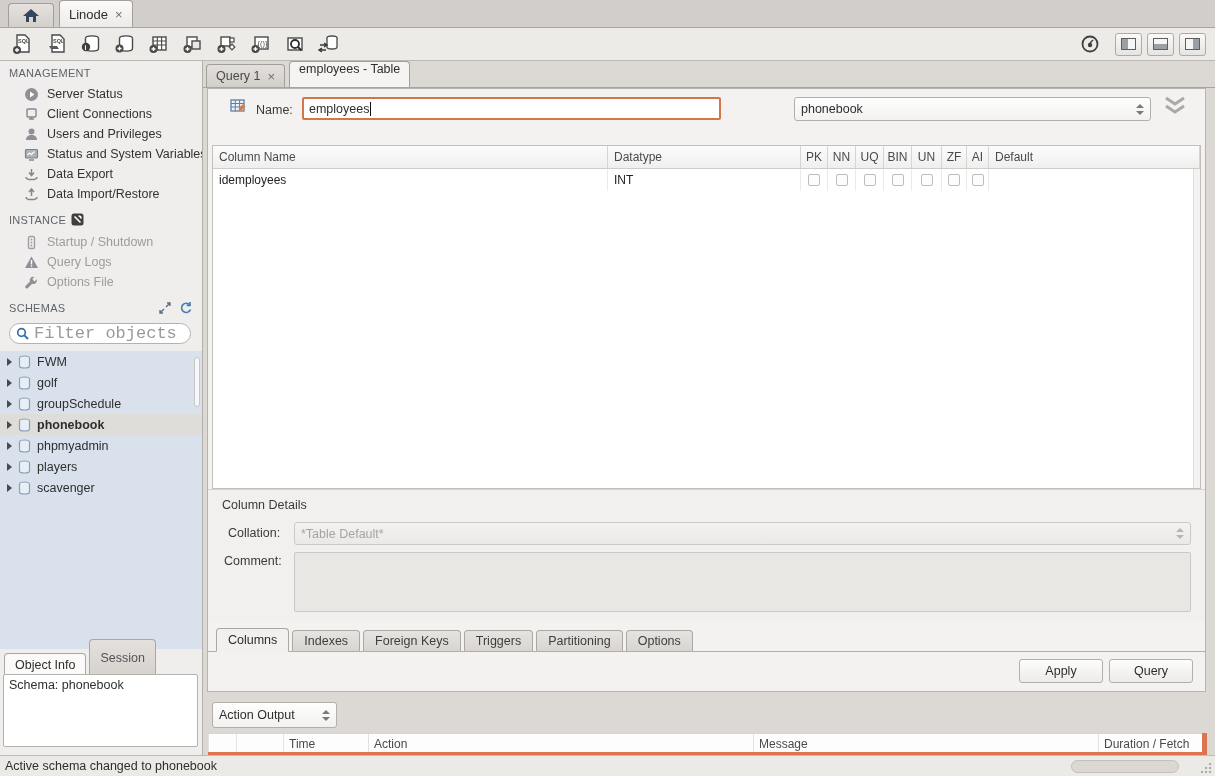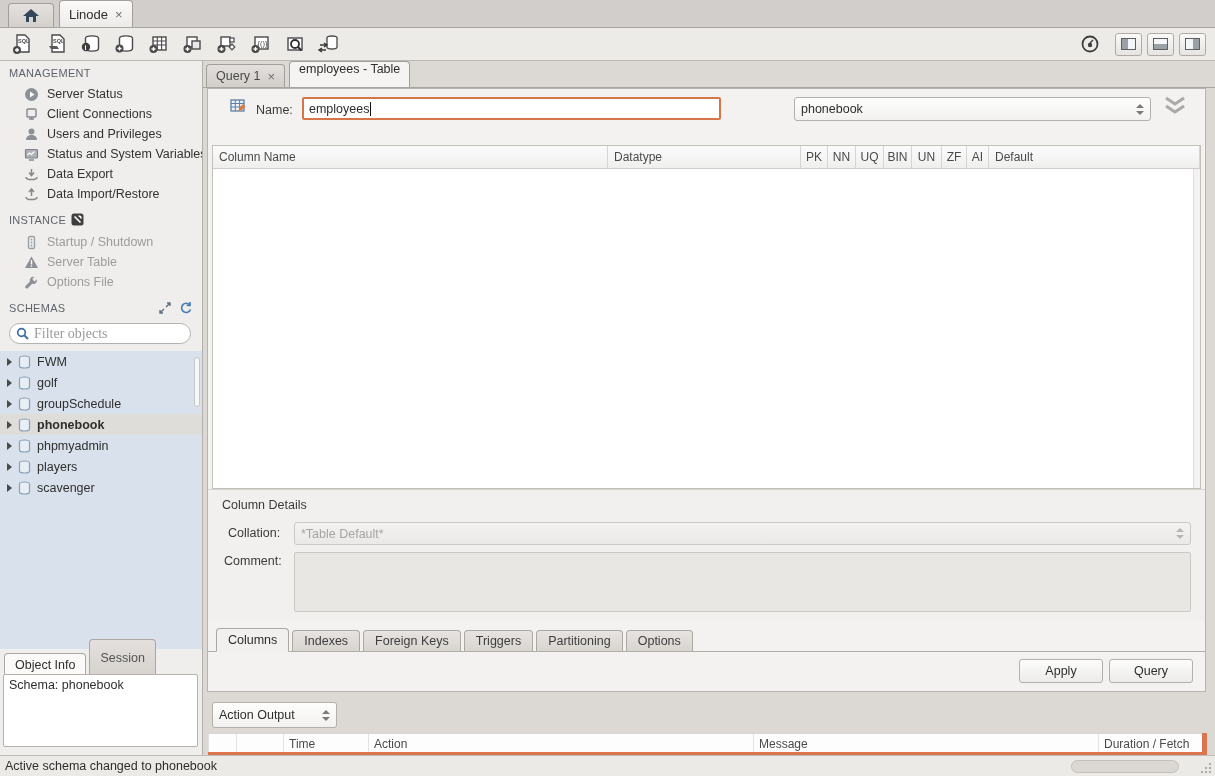--- a/index.html
+++ b/index.html
@@ -24,21 +24,21 @@
   .prect.bottom i { left:0; right:0; bottom:0; height:5px; }
   .prect.right i { right:0; top:0; bottom:0; width:6px; }
 
   
   .sidebar { position:absolute; left:0; top:61px; width:203px; bottom:21px; background:#f0eeec; border-right:1px solid #b3afab; overflow:hidden; white-space:nowrap; }
   .sec-h { position:absolute; left:9px; font-size:11px; font-weight:normal; color:#5f646b; letter-spacing:.3px; display:flex; align-items:center; gap:5px; }
   .side-item { position:absolute; left:0; height:20px; width:203px; display:flex; align-items:center; gap:8px; padding-left:24px; font-size:12.5px; color:#333; overflow:hidden; }
   .side-item.dim { color:#9c9c9c; }
   .hdr-icons { position:absolute; right:10px; top:240px; display:flex; gap:8px; align-items:center; }
   .filter { position:absolute; left:9px; right:11px; top:262px; height:21px; border:1px solid #b5b2ae; border-radius:11px; background:#fff; display:flex; align-items:center; padding:0 6px; gap:5px; }
-  .filter input { border:none; outline:none; flex:1; font-family:Liberation Serif, serif; font-size:14px; color:#3b82f6; background:transparent; }
+  .filter input { border:none; outline:none; flex:1; font-family:Liberation Mono, monospace; font-size:17px; color:#3b82f6; background:transparent; }
   .filter input::placeholder { color:#9a9a9a; }
   .tree { position:absolute; left:0; right:0; top:290px; height:298px; background:#d9e2ec; overflow:hidden; }
   .trow { height:21px; display:flex; align-items:center; gap:6px; padding-left:7px; color:#2e2e2e; }
   .trow.sel { background:#deddd9; font-weight:bold; }
   .tri { width:0; height:0; border-left:5px solid #4a4a4a; border-top:4px solid transparent; border-bottom:4px solid transparent; flex:0 0 auto; }
   .tree-scroll { position:absolute; right:2px; top:6px; width:6px; height:50px; background:#f7f7f7; border:1px solid #c6c6c6; border-radius:3px; }
   .oi-tabs { position:absolute; left:0; right:0; top:591px; height:23px; display:flex; align-items:flex-end; padding-left:4px; }
   .oi-tab { height:22px; padding:0 10px; display:flex; align-items:center; font-size:12.5px; border:1px solid #aba7a3; border-bottom:none; border-radius:4px 4px 0 0; }
   .oi-tab.act { background:#fbfaf9; }
   .oi-tab.inact { background:linear-gradient(#e3e0dd,#d6d3cf); color:#555; margin-left:3px; height:36px; }
@@ -312,21 +312,21 @@
       <span>Startup / Shutdown</span>
     </div>
     <div class="side-item dim" style="top:191px">
       <span>
           <svg width="15" height="15" viewBox="0 0 15 15">
             <path d="M7.5 1.5 L14 13 H1 Z" fill="#8d9196"></path>
             <rect x="6.8" y="5" width="1.4" height="4.5" fill="#fff"></rect>
             <rect x="6.8" y="10.4" width="1.4" height="1.4" fill="#fff"></rect>
           </svg>
         </span>
-      <span>Server Table</span>
+      <span>Query Logs</span>
     </div>
     <div class="side-item dim" style="top:211px">
       <span>
           <svg width="15" height="15" viewBox="0 0 15 15">
             <path d="M12.8 4.2 a3.6 3.6 0 0 1-4.6 4.6 L4 13 a1.6 1.6 0 0 1-2.3-2.3 L5.9 6.5 a3.6 3.6 0 0 1 4.6-4.6 L8.3 4.1 l2.3 2.3 Z" fill="#8d9196"></path>
           </svg>
         </span>
       <span>Options File</span>
     </div>
 
@@ -487,20 +487,46 @@
           <div class="c0">Column Name</div>
           <div class="c1">Datatype</div>
           <div class="c2 cc">PK</div>
           <div class="c3 cc">NN</div>
           <div class="c4 cc">UQ</div>
           <div class="c5 cc">BIN</div>
           <div class="c6 cc">UN</div>
           <div class="c7 cc">ZF</div>
           <div class="c8 cc">AI</div>
           <div class="c9">Default</div>
+        </div>
+        <div class="g-row">
+          <div class="c0">idemployees</div>
+          <div class="c1">INT</div>
+          <div class="c2 cc">
+              <span class="cb"></span>
+            </div>
+          <div class="c3 cc">
+              <span class="cb"></span>
+            </div>
+          <div class="c4 cc">
+              <span class="cb"></span>
+            </div>
+          <div class="c5 cc">
+              <span class="cb"></span>
+            </div>
+          <div class="c6 cc">
+              <span class="cb"></span>
+            </div>
+          <div class="c7 cc">
+              <span class="cb"></span>
+            </div>
+          <div class="c8 cc">
+              <span class="cb"></span>
+            </div>
+          <div class="c9"></div>
         </div>
         <div class="g-scroll"></div>
       </div>
 
       <div class="details">
         <span class="det-title">Column Details</span>
         <span class="det-lab" style="left:20px;top:36px">Collation:</span>
         <div class="select sel-dis">
           <span class="sel-label">*Table Default*</span>
           <span class="spin">

